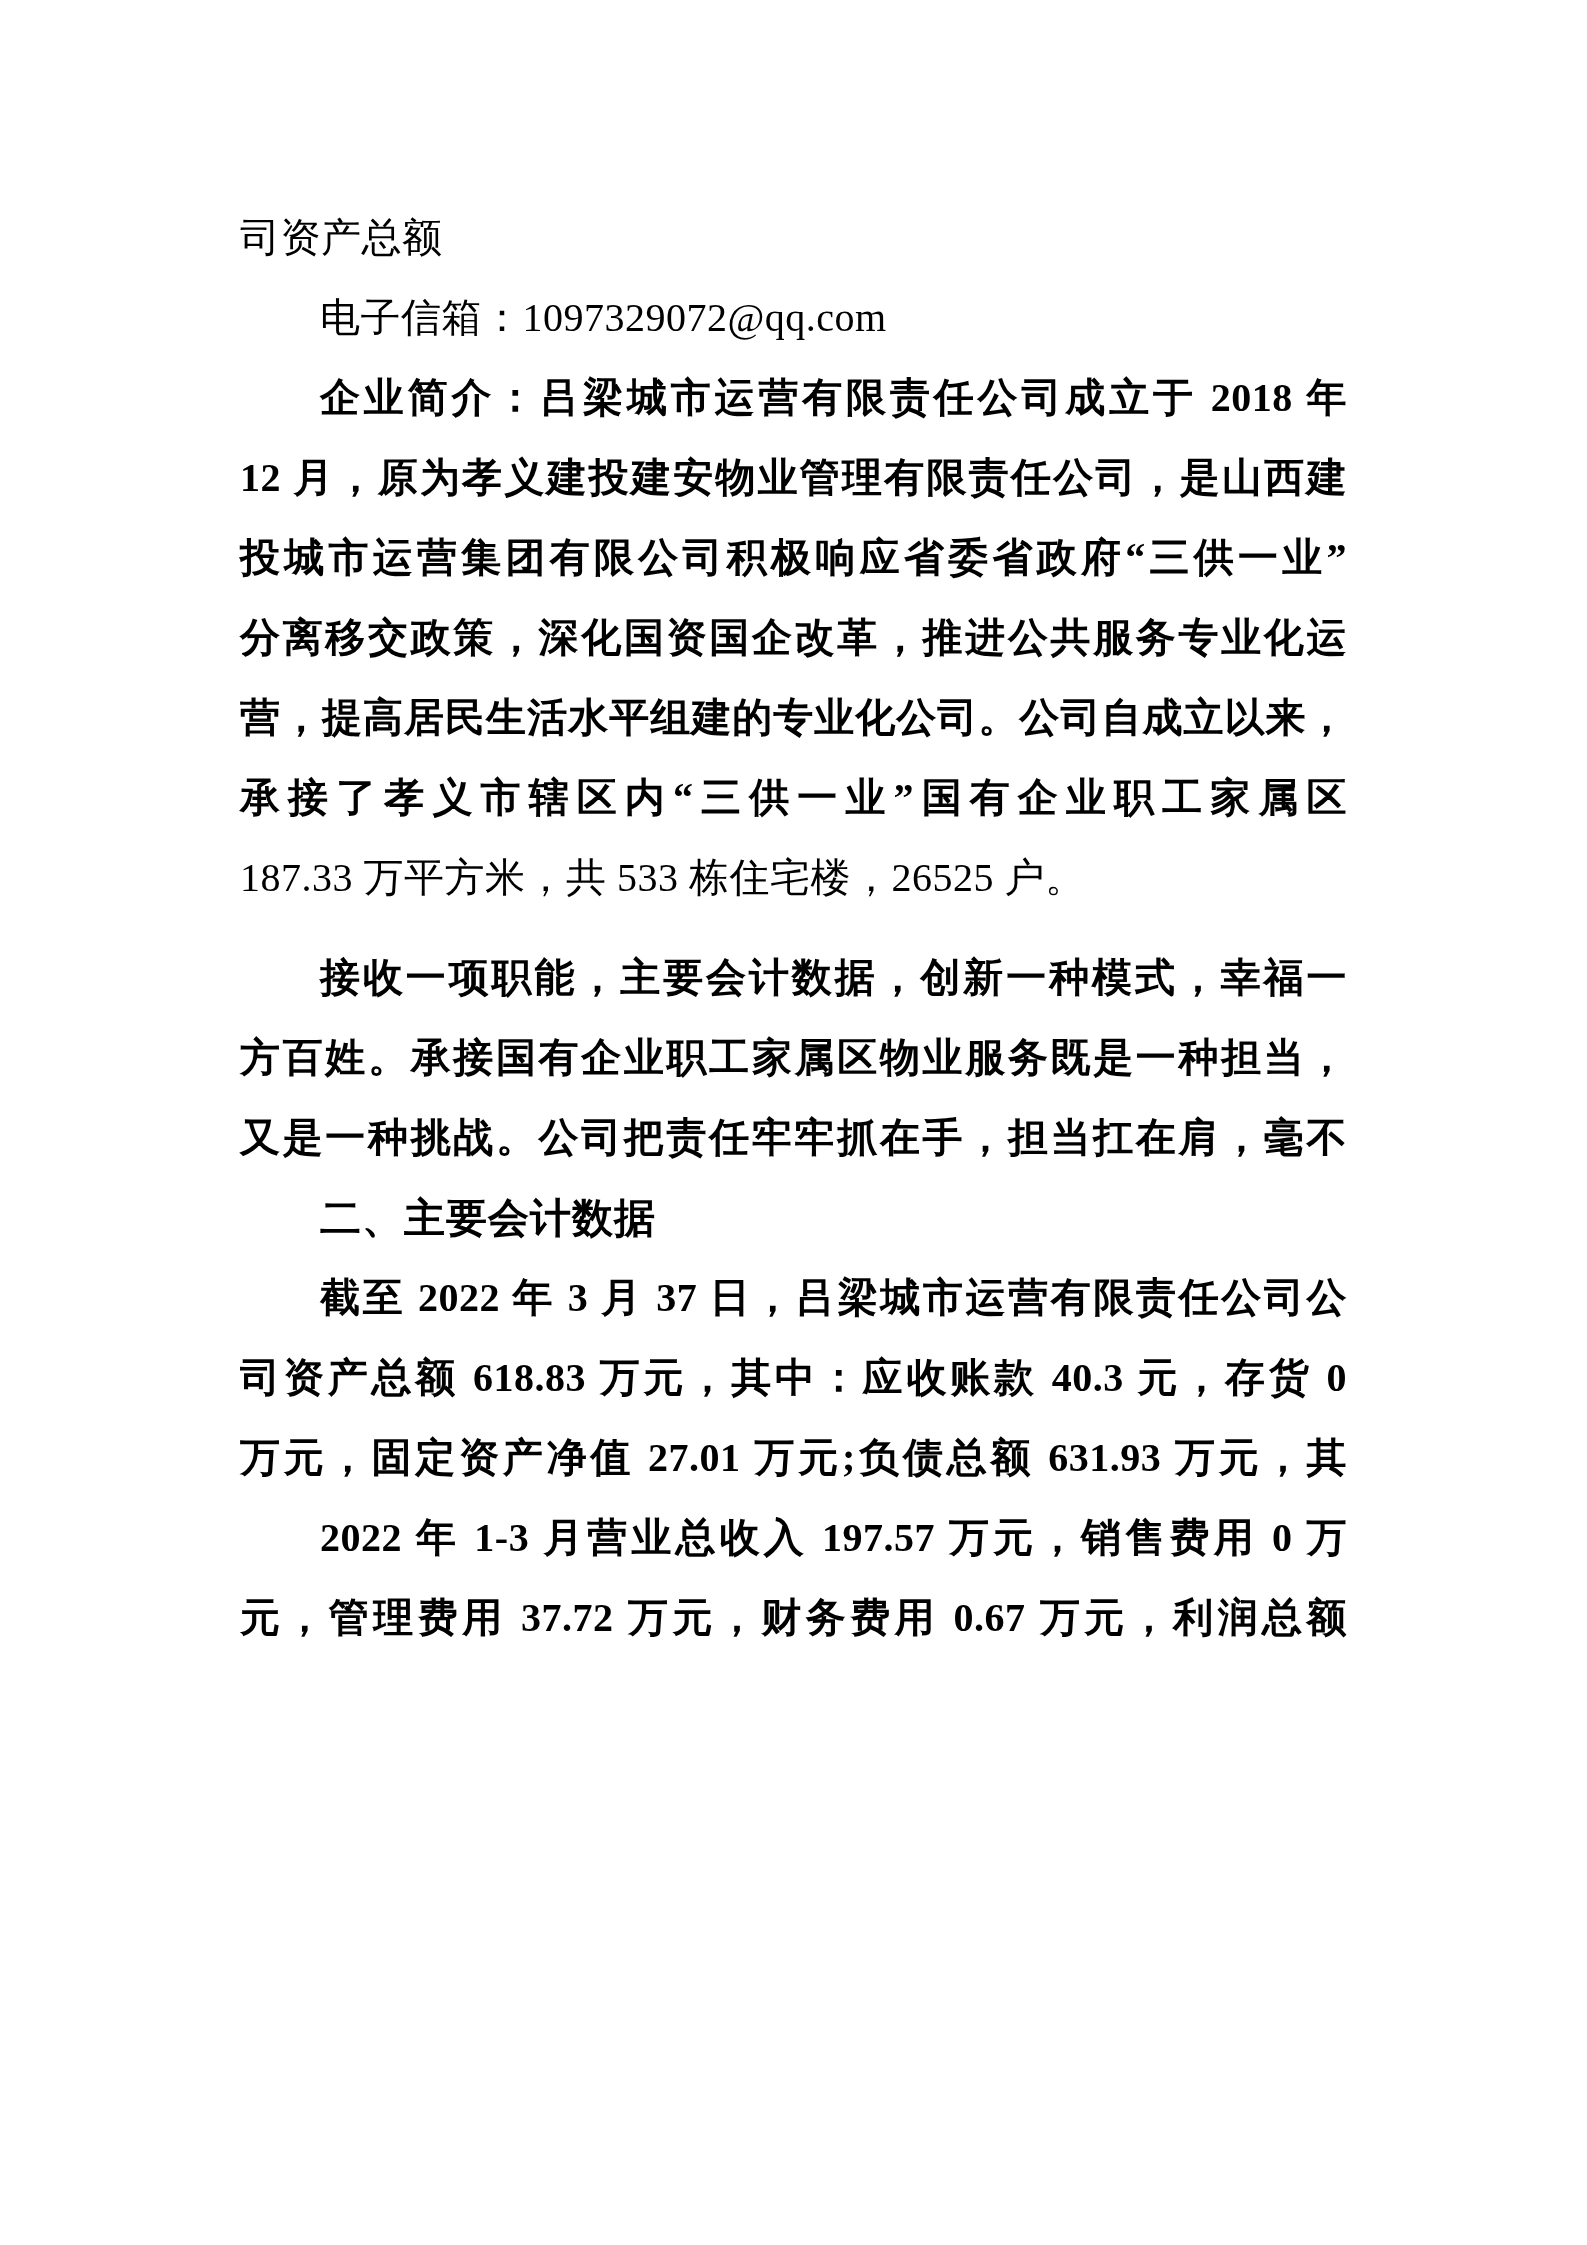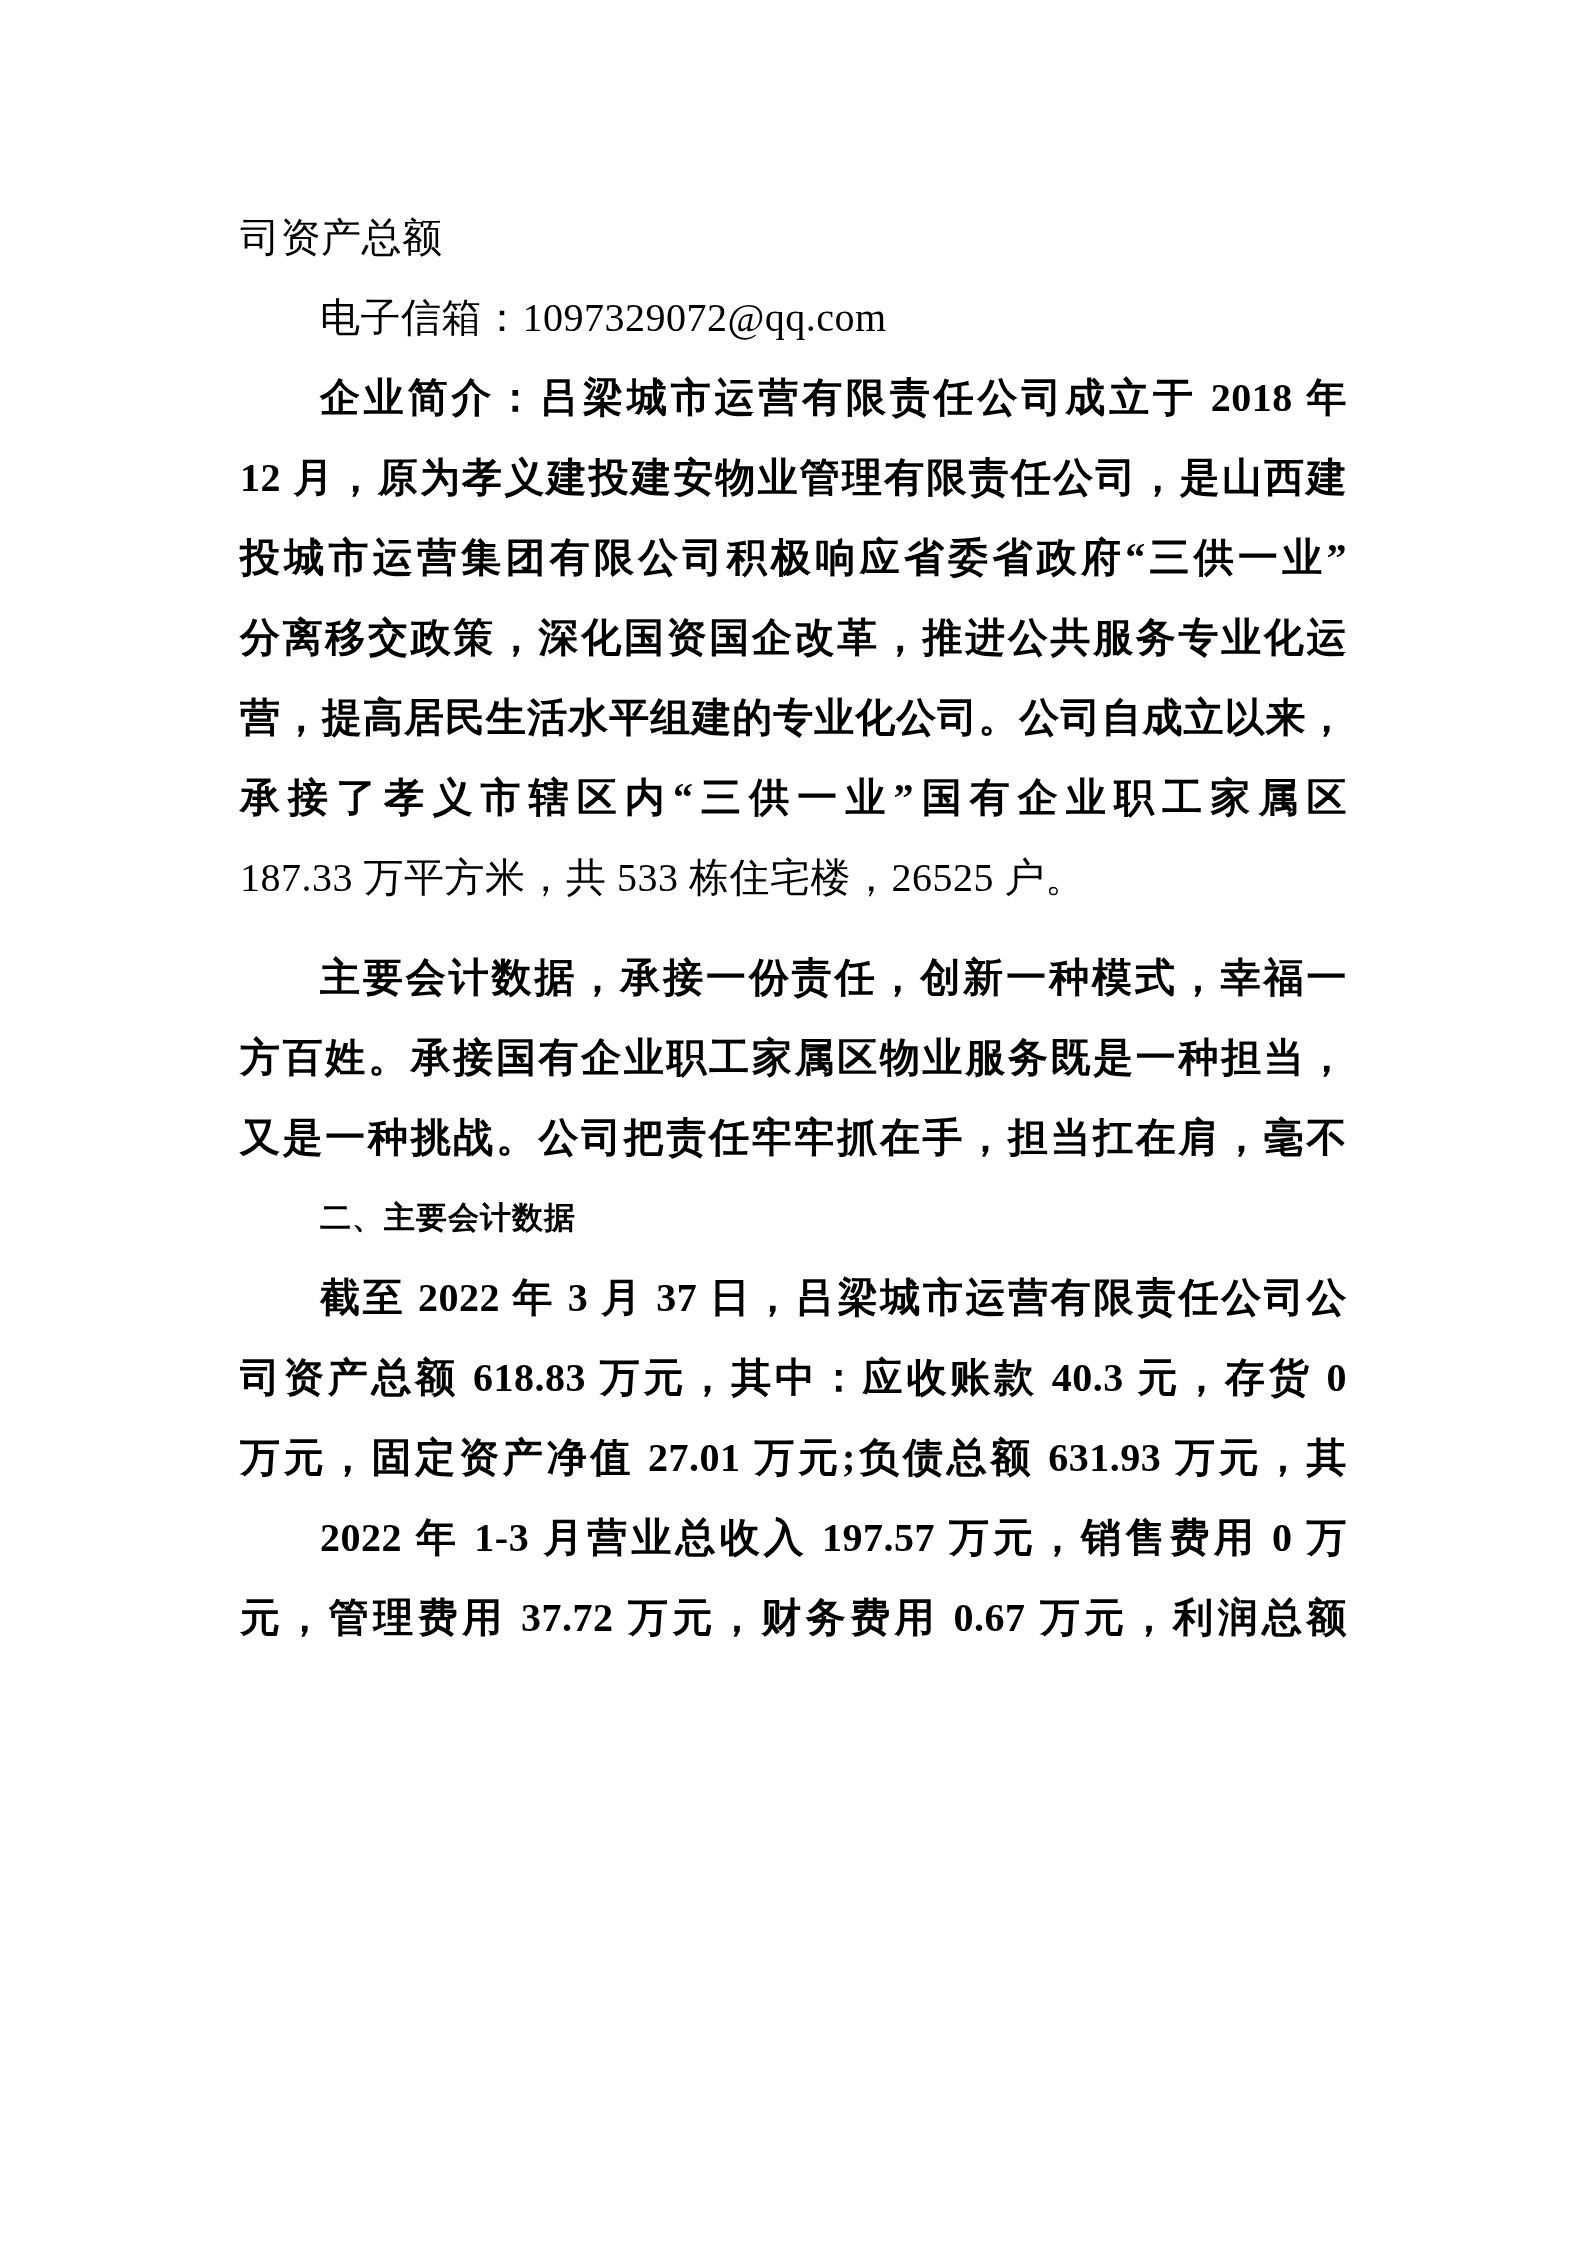--- a/index.html
+++ b/index.html
@@ -35,38 +35,38 @@
     text-align: justify;
     text-align-last: justify;
     font-weight: bold;
   }
   .gap-before {
     margin-top: 20px;
   }
   .heading {
     font-family: "Liberation Sans", "DejaVu Sans", sans-serif;
     font-weight: bold;
-    font-size: 31px;
+    font-size: 41px;
     letter-spacing: 1px;
   }
 </style>
 </head>
 <body>
 
 <div class="doc-body">
   <div class="line">司资产总额</div>
   <div class="line indent">电子信箱：1097329072@qq.com</div>
   <div class="line indent justify">企业简介：吕梁城市运营有限责任公司成立于 2018 年</div>
   <div class="line justify">12 月，原为孝义建投建安物业管理有限责任公司，是山西建</div>
   <div class="line justify">投城市运营集团有限公司积极响应省委省政府“三供一业”</div>
   <div class="line justify">分离移交政策，深化国资国企改革，推进公共服务专业化运</div>
   <div class="line justify">营，提高居民生活水平组建的专业化公司。公司自成立以来，</div>
   <div class="line justify">承接了孝义市辖区内“三供一业”国有企业职工家属区</div>
   <div class="line">187.33 万平方米，共 533 栋住宅楼，26525 户。</div>
-  <div class="line indent justify gap-before">主要会计数据，承接一份责任，创新一种模式，幸福一</div>
+  <div class="line indent justify gap-before">接收一项职能，主要会计数据，创新一种模式，幸福一</div>
   <div class="line justify">方百姓。承接国有企业职工家属区物业服务既是一种担当，</div>
   <div class="line justify">又是一种挑战。公司把责任牢牢抓在手，担当扛在肩，毫不</div>
   <div class="line indent heading">二、主要会计数据</div>
   <div class="line indent justify">截至 2022 年 3 月 37 日，吕梁城市运营有限责任公司公</div>
   <div class="line justify">司资产总额 618.83 万元，其中：应收账款 40.3 元，存货 0</div>
   <div class="line justify">万元，固定资产净值 27.01 万元;负债总额 631.93 万元，其</div>
   <div class="line indent justify">2022 年 1-3 月营业总收入 197.57 万元，销售费用 0 万</div>
   <div class="line justify">元，管理费用 37.72 万元，财务费用 0.67 万元，利润总额</div>
 </div>
 

